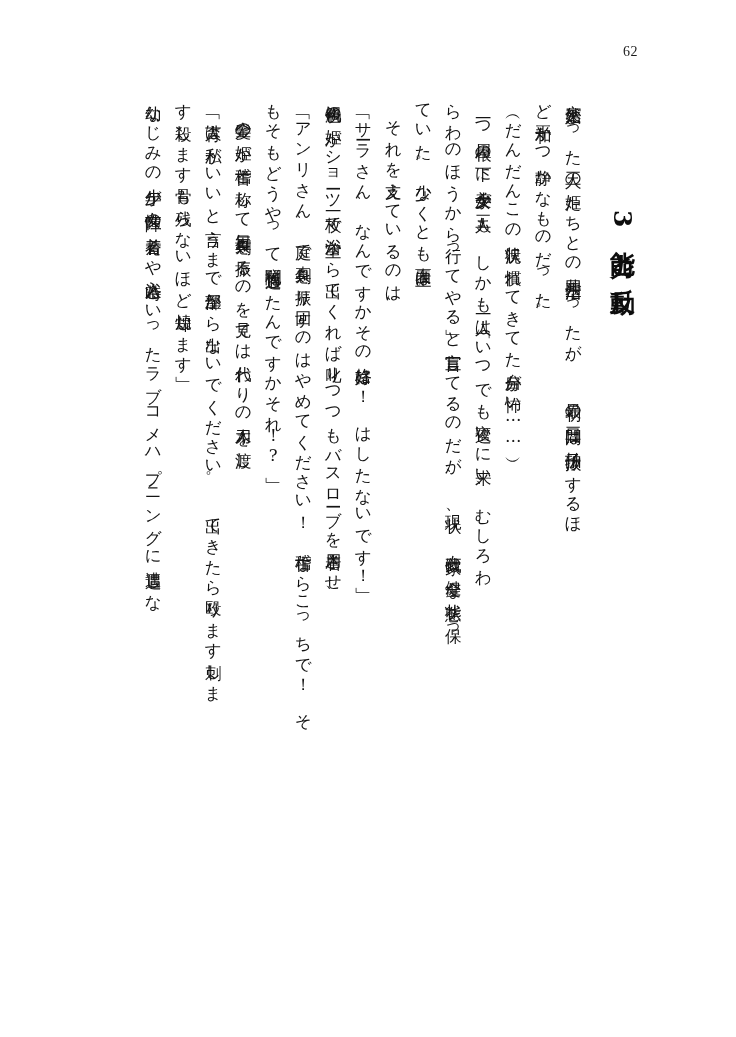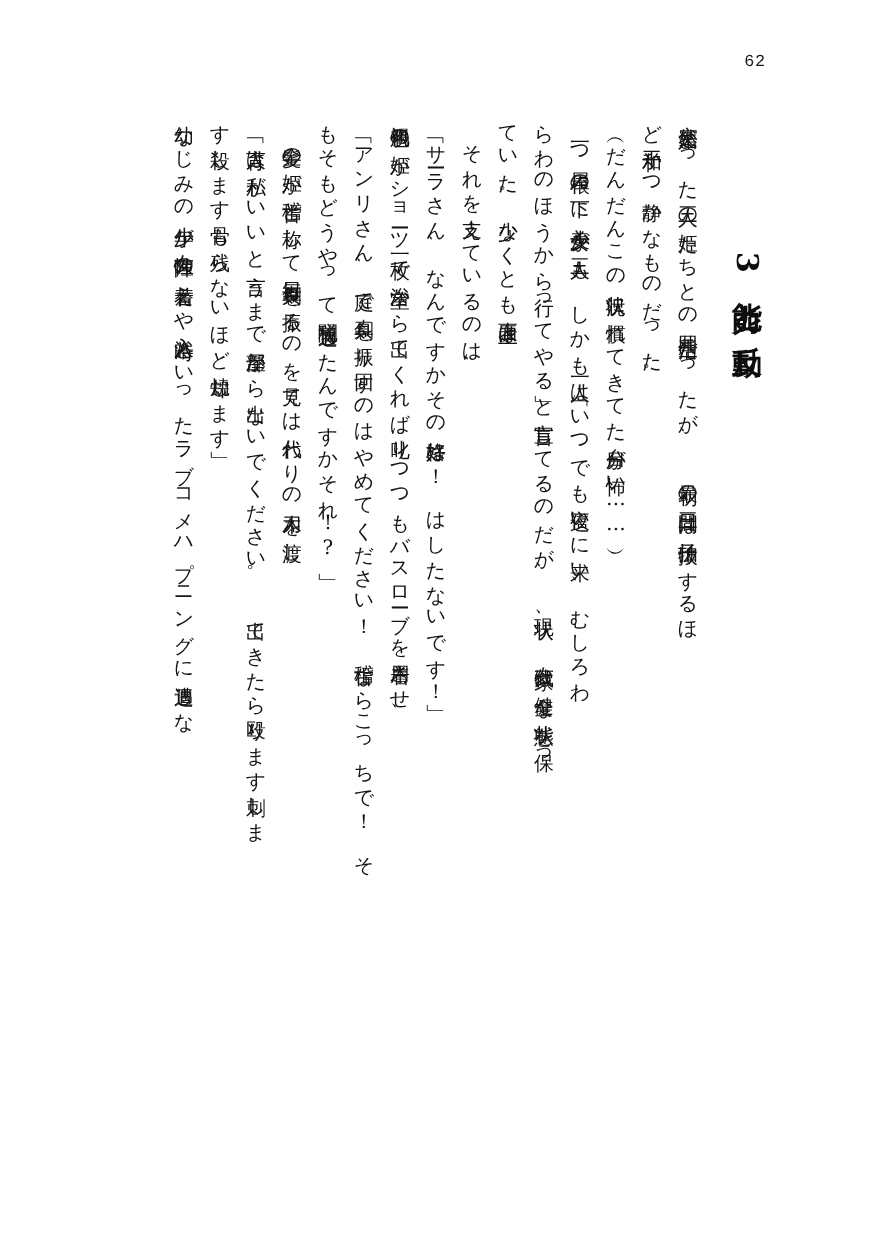--- a/index.html
+++ b/index.html
@@ -16,21 +16,21 @@
     font-family: "DejaVu Serif", "Liberation Serif", serif;
     color: #111111;
   }
 
   
   .page-number {
     position: absolute;
     top: 44px;
     right: 98px;
     font-size: 14px;
-    font-family: Liberation Mono, monospace;
+    font-family: Liberation Serif, serif;
     color: #1a1a1a;
     letter-spacing: 0.5px;
   }
 
   
   .body-area {
     position: absolute;
     top: 92px;
     left: 74px;
     right: 98px;

